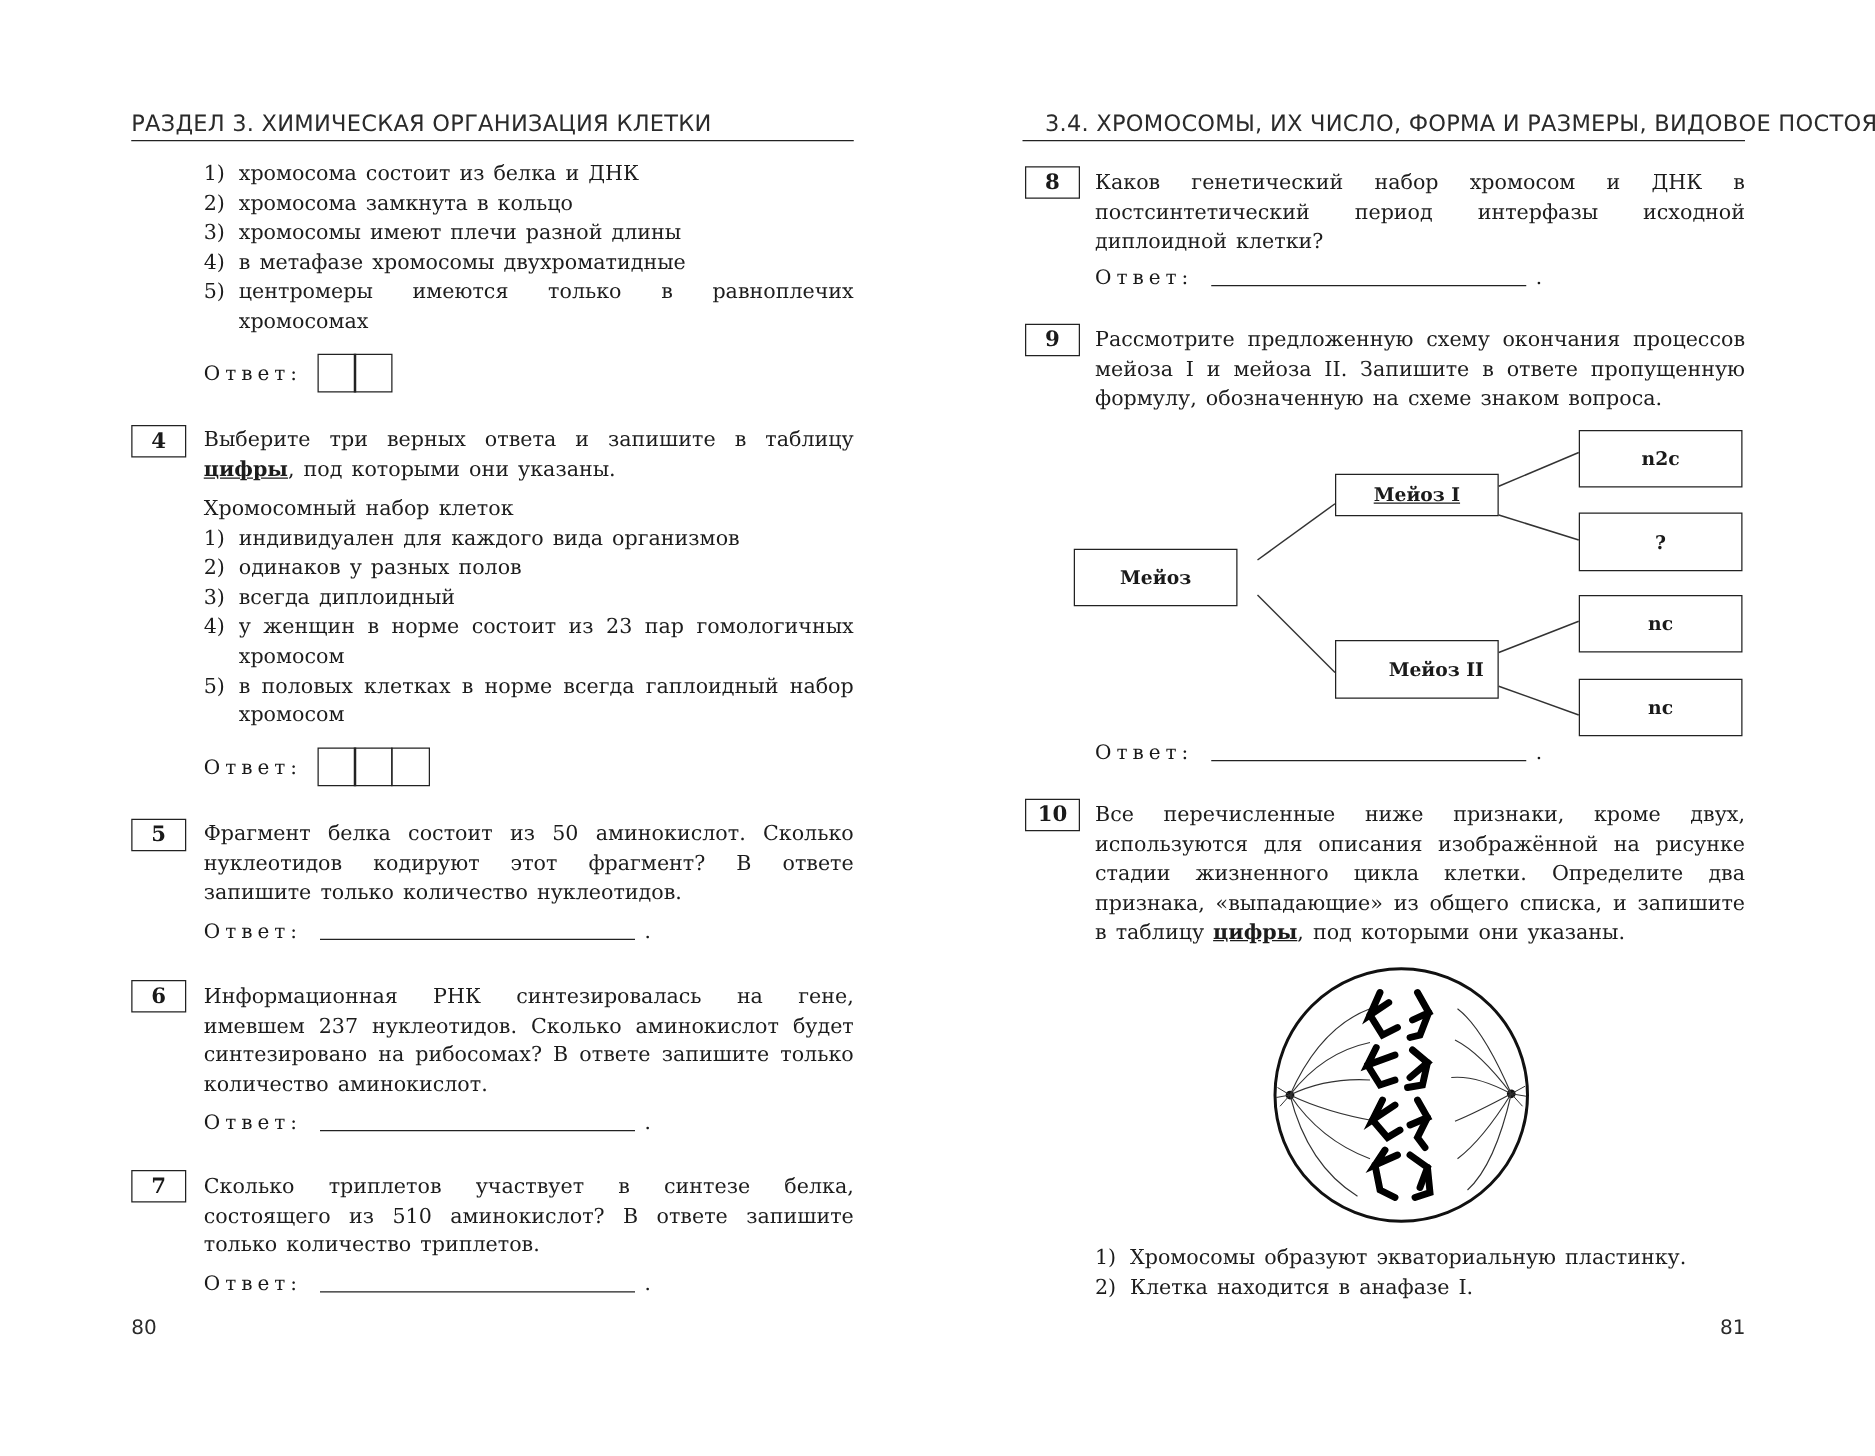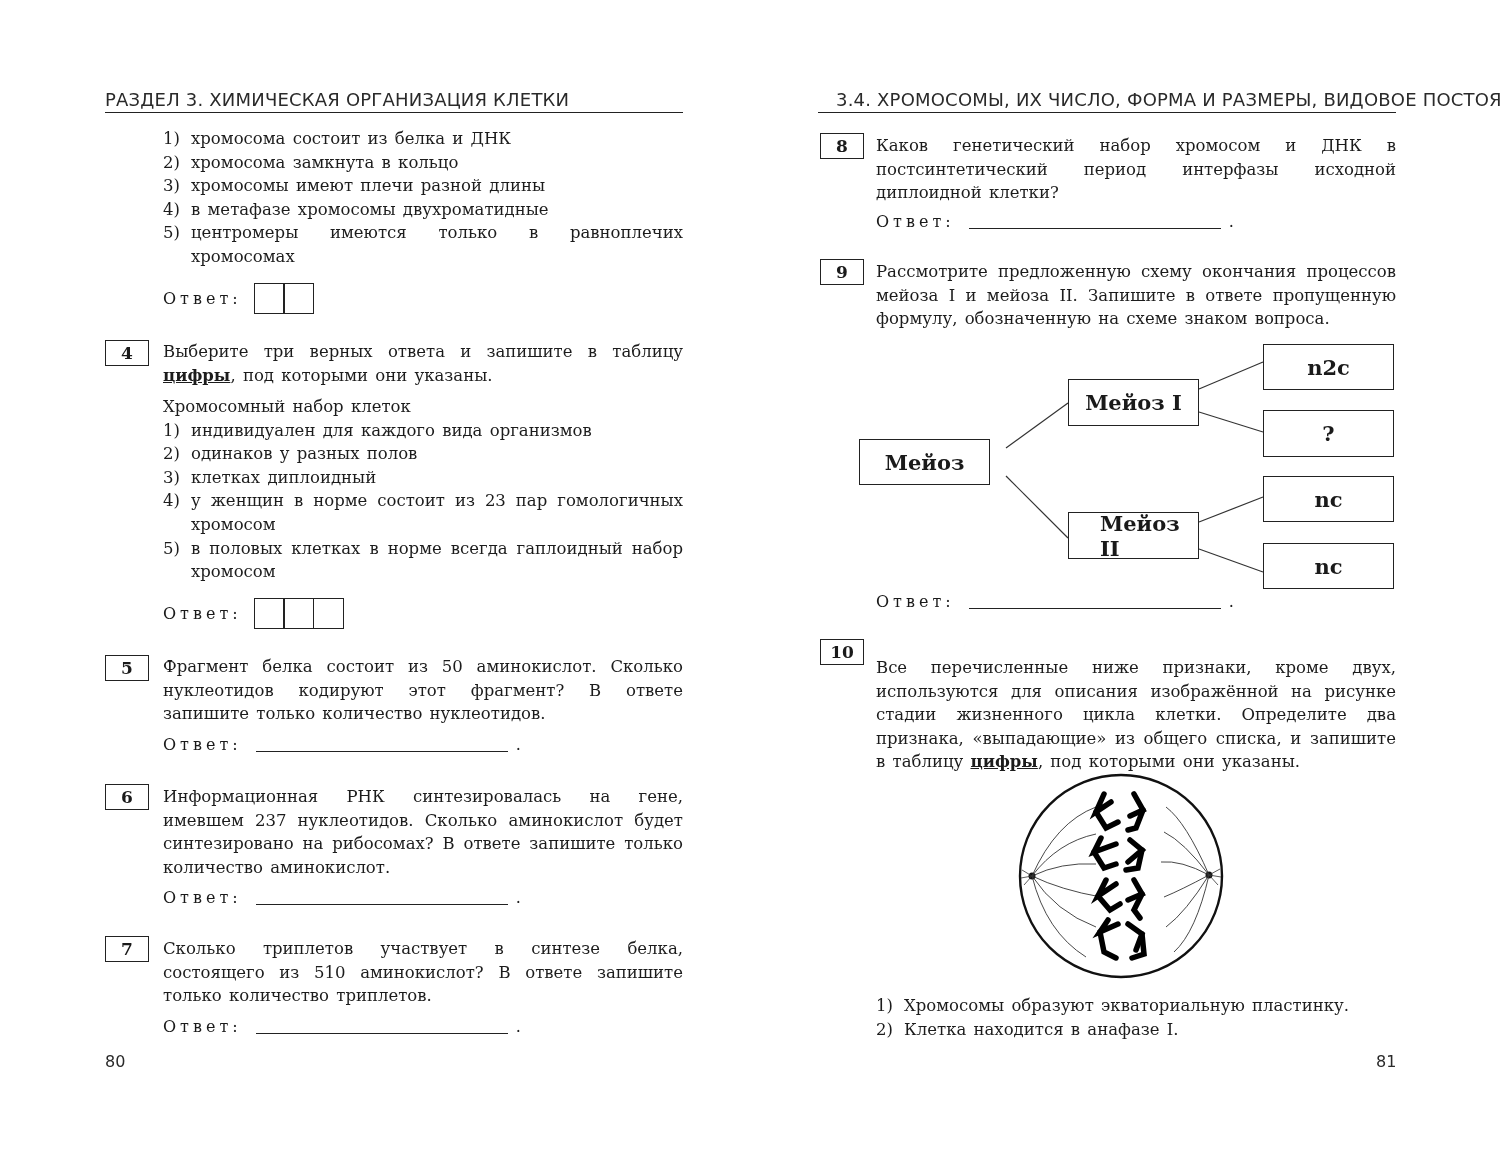--- a/index.html
+++ b/index.html
@@ -34,21 +34,21 @@
   .answer .line { display: inline-block; width: 252px; border-bottom: 1.2px solid #222; height: 14px; margin-left: 14px; }
   .answer .dot { margin-left: 8px; letter-spacing: 0; }
   .cells { display: flex; margin-left: 12px; }
   .cell { width: 31px; height: 31px; border: 1.3px solid #222; box-sizing: border-box; margin-left: -1.3px; }
   .cell:first-child { margin-left: 0; }
   .bold-u { font-weight: bold; text-decoration: underline; }
   .page-num { position: absolute; top: 1052px; font-family: "DejaVu Sans", sans-serif; font-size: 16px; color: #2a2a2a; }
   .diagram-box {
     position: absolute; border: 1.3px solid #222; box-sizing: border-box;
     display: flex; align-items: center; justify-content: center;
-    font-family: "DejaVu Serif", "Liberation Serif", serif; font-weight: bold; font-size: 21px;
+    font-family: "DejaVu Serif", "Liberation Serif", serif; font-weight: bold; font-size: 15px;
   }
 </style>
 </head>
 <body>
 
 <div class="page page-left">
   <div class="running-head" style="left:105px;">РАЗДЕЛ 3. ХИМИЧЕСКАЯ ОРГАНИЗАЦИЯ КЛЕТКИ</div>
   <div class="head-rule" style="left:105px; width:578px;"></div>
 
   <div class="block txt" style="left:163px; top:127px; width:520px;">
@@ -90,21 +90,21 @@
     <div class="list-item">
         <span class="n">1)</span>
         <span class="t">индивидуален для каждого вида организмов</span>
       </div>
     <div class="list-item">
         <span class="n">2)</span>
         <span class="t">одинаков у разных полов</span>
       </div>
     <div class="list-item">
         <span class="n">3)</span>
-        <span class="t">клетках диплоидный</span>
+        <span class="t">всегда диплоидный</span>
       </div>
     <div class="list-item">
         <span class="n">4)</span>
         <span class="t">у женщин в норме состоит из 23 пар гомологичных хромосом</span>
       </div>
     <div class="list-item">
         <span class="n">5)</span>
         <span class="t">в половых клетках в норме всегда гаплоидный набор хромосом</span>
       </div>
   </div>
@@ -164,36 +164,36 @@
       <g stroke="#333" stroke-width="1.2">
         <line x1="256" y1="448" x2="318" y2="403"></line>
         <line x1="256" y1="476" x2="318" y2="538"></line>
         <line x1="449" y1="389" x2="513" y2="362"></line>
         <line x1="449" y1="412" x2="513" y2="432"></line>
         <line x1="449" y1="522" x2="513" y2="497"></line>
         <line x1="449" y1="549" x2="513" y2="572"></line>
       </g>
     </svg>
     <div class="diagram-box" style="left:109px; top:439px; width:131px; height:46px;">Мейоз</div>
-    <div class="diagram-box" style="left:318px; top:379px; width:131px; height:47px;">Мейоз I</div>
+    <div class="diagram-box" style="left:318px; top:379px; width:131px; height:34px;text-decoration:underline;">Мейоз I</div>
     <div class="diagram-box" style="left:318px; top:512px; width:131px; height:47px;padding-left:31px;">Мейоз II</div>
     <div class="diagram-box" style="left:513px; top:344px; width:131px; height:46px;">n2c</div>
     <div class="diagram-box" style="left:513px; top:410px; width:131px; height:47px;">?</div>
     <div class="diagram-box" style="left:513px; top:476px; width:131px; height:46px;">nc</div>
     <div class="diagram-box" style="left:513px; top:543px; width:131px; height:46px;">nc</div>
   </div>
 
   <div class="answer" style="left:126px; top:592px;">
     <span>Ответ:</span>
     <span class="line"></span>
     <span class="dot">.</span>
   </div>
 
   <div class="qnum" style="left:70px; top:639px;">10</div>
-  <div class="block txt" style="left:126px; top:640px; width:520px;margin-top:16px;">
+  <div class="block txt" style="left:126px; top:640px; width:520px;">
     <span>Все перечисленные ниже признаки, кроме двух, используются для описания изображённой на рисунке стадии жизненного цикла клетки. Определите два признака, «выпадающие» из общего списка, и запишите в таблицу </span><span class="bold-u">цифры</span><span>, под которыми они указаны.</span>
   </div>
 
   <div class="block" style="left:266px; top:772px; width:210px; height:210px;">
     <svg width="210" height="210" viewBox="0 0 210 210">
       <circle cx="105" cy="104" r="101" fill="#fff" stroke="#111" stroke-width="2.4"></circle>
 
       <circle cx="16" cy="104" r="3.5" fill="#111"></circle>
       <circle cx="193" cy="103" r="3.5" fill="#111"></circle>
 

